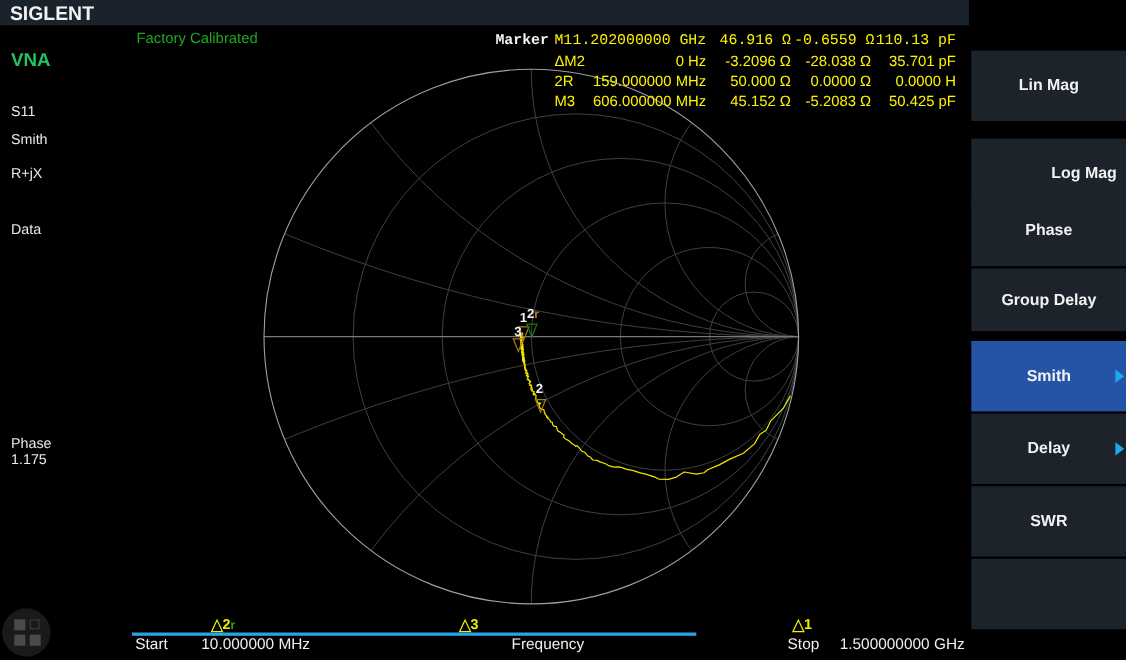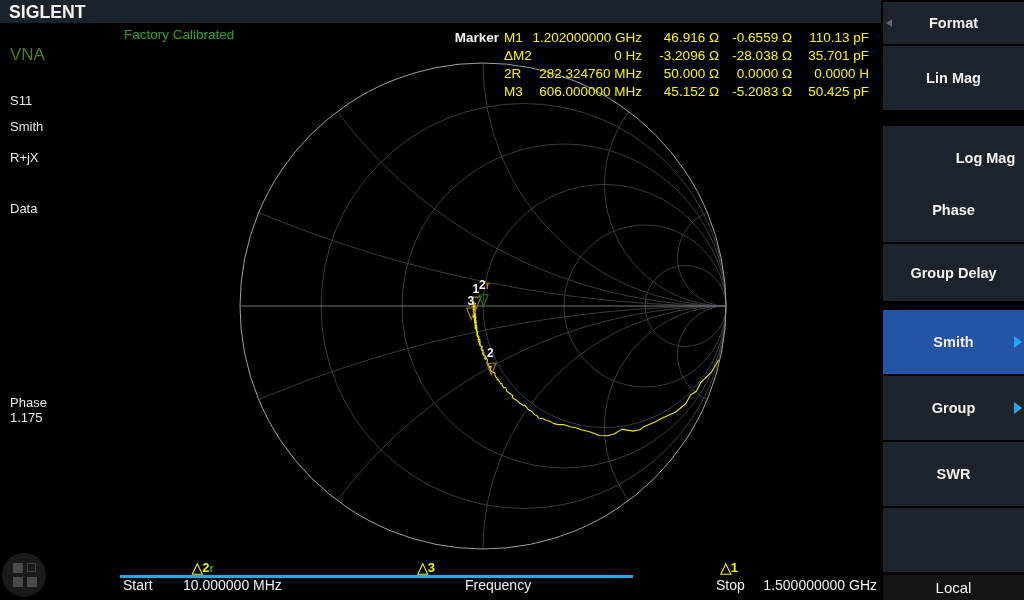--- a/index.html
+++ b/index.html
@@ -2,21 +2,21 @@
 <html><head>
 <meta charset="utf-8">
 <style>
   html,body{margin:0;padding:0;background:#000;}
   #screen{position:relative;width:1024px;height:600px;background:#000;overflow:hidden;
           font-family:"Liberation Sans",sans-serif;}
   .abs{position:absolute;}
   #topbar{left:0;top:0;width:881px;height:23px;background:#1a222b;}
   #logo{left:9px;top:2px;font-size:18px;font-weight:bold;color:#f2f2f2;letter-spacing:0px;transform:scaleX(0.98);transform-origin:left;}
   #calib{left:124px;top:27px;font-size:13.5px;color:#1fa81f;}
-  #vna{left:10px;top:45px;font-size:17px;font-weight:normal;color:#4d7c0f;}
+  #vna{left:10px;top:45px;font-size:17px;font-weight:bold;color:#22c55e;}
   .leftlbl{left:10px;color:#e8e8e8;font-size:13px;}
   #chart-svg{left:0;top:0;}
   .grid{fill:none;stroke:#3e4245;stroke-width:0.9;}
   .axisline{stroke:#75797d;stroke-width:1;}
   .outer{fill:none;stroke:#9ba0a5;stroke-width:1;}
   .trace{fill:none;stroke:#efe600;stroke-width:1.1;stroke-linejoin:round;}
   .mtri{fill:none;stroke-width:1.1;}
   
   .mrow{position:absolute;height:18px;line-height:18px;font-size:13.5px;color:#fdf400;white-space:pre;}
   .mrow span{position:absolute;top:0;height:18px;}
@@ -95,23 +95,23 @@
 
   <div id="vna" class="abs">VNA</div>
   <div class="abs leftlbl" style="top:93px">S11</div>
   <div class="abs leftlbl" style="top:119px">Smith</div>
   <div class="abs leftlbl" style="top:150px">R+jX</div>
   <div class="abs leftlbl" style="top:201px">Data</div>
   <div class="abs leftlbl" style="top:395px">Phase</div>
   <div class="abs leftlbl" style="top:410px">1.175</div>
 
   <div id="marker-table">
-      <div class="mrow" style="left: 0px; top: 29px; width: 1024px;"><span class="mc0">Marker</span><span class="mc1">M1</span><span class="mc2">1.202000000 GHz</span><span class="mc3">46.916 Ω</span><span class="mc4">-0.6559 Ω</span><span class="mc5">110.13 pF</span></div>
+      <div class="mrow" style="left: 0px; top: 29px; width: 1024px; font-family: Liberation Mono, monospace;"><span class="mc0">Marker</span><span class="mc1">M1</span><span class="mc2">1.202000000 GHz</span><span class="mc3">46.916 Ω</span><span class="mc4">-0.6559 Ω</span><span class="mc5">110.13 pF</span></div>
       <div class="mrow" style="left: 0px; top: 47px; width: 1024px;"><span class="mc0"></span><span class="mc1">ΔM2</span><span class="mc2">0 Hz</span><span class="mc3">-3.2096 Ω</span><span class="mc4">-28.038 Ω</span><span class="mc5">35.701 pF</span></div>
-      <div class="mrow" style="left: 0px; top: 65px; width: 1024px;"><span class="mc0"></span><span class="mc1">2R</span><span class="mc2">282.324760 MHz</span><span class="mc3">50.000 Ω</span><span class="mc4">0.0000 Ω</span><span class="mc5">0.0000 H</span></div>
+      <div class="mrow" style="left: 0px; top: 65px; width: 1024px;"><span class="mc0"></span><span class="mc1">2R</span><span class="mc2">159.000000 MHz</span><span class="mc3">50.000 Ω</span><span class="mc4">0.0000 Ω</span><span class="mc5">0.0000 H</span></div>
       <div class="mrow" style="left: 0px; top: 83px; width: 1024px;"><span class="mc0"></span><span class="mc1">M3</span><span class="mc2">606.000000 MHz</span><span class="mc3">45.152 Ω</span><span class="mc4">-5.2083 Ω</span><span class="mc5">50.425 pF</span></div>
     </div>
   <div id="chart-marker-labels">
       <div class="chlbl" style="left: 472.5px; top: 283px;"><span>1</span></div>
       <div class="chlbl" style="left: 479px; top: 279px;"><span>2</span><span class="sfx">r</span></div>
       <div class="chlbl" style="left: 467.5px; top: 295px;"><span>3</span></div>
       <div class="chlbl" style="left: 487px; top: 347px;"><span>2</span></div>
     </div>
 
   <div id="freqline" class="abs"></div>
@@ -127,49 +127,42 @@
     </div>
 
   <div id="gridicon" class="abs">
     <div class="gsq" style="left:10.5px;top:10px"></div>
     <div class="gsq outline" style="left:24.5px;top:10.5px"></div>
     <div class="gsq" style="left:10.5px;top:24.5px"></div>
     <div class="gsq" style="left:24.5px;top:24.8px"></div>
   </div>
 
   <div id="sidebar" class="abs">
-    <div class="sbtn" id="fmt-header" style="top:2px;height:42px">
-      <span id="fmt-arrow"></span>
-      <span>Format</span>
-    </div>
     <div id="sbtns">
         <div class="sbtn" style="top: 46px; height: 64px;">
           <span>Lin Mag</span>
         </div>
         <div class="sbtn" style="top: 126px; height: 64px; padding-left: 32px;">
           <span>Log Mag</span>
         </div>
         <div class="sbtn" style="top: 178px; height: 64px; text-align: center;">
           <span>Phase</span>
         </div>
         <div class="sbtn" style="top: 244px; height: 57px;">
           <span>Group Delay</span>
         </div>
         <div class="sbtn sel" style="top: 310px; height: 64px;">
           <span>Smith</span>
           <span class="sarrow"></span>
         </div>
         <div class="sbtn" style="top: 376px; height: 64px;">
-          <span>Group</span>
+          <span>Delay</span>
           <span class="sarrow"></span>
         </div>
         <div class="sbtn" style="top: 442px; height: 64px;">
           <span>SWR</span>
         </div>
         <div class="sbtn" style="top: 508px; height: 64px;">
           <span></span>
         </div>
       </div>
-    <div id="local">
-        <span>Local</span>
-      </div>
   </div>
 </div>
 
 </body></html>

